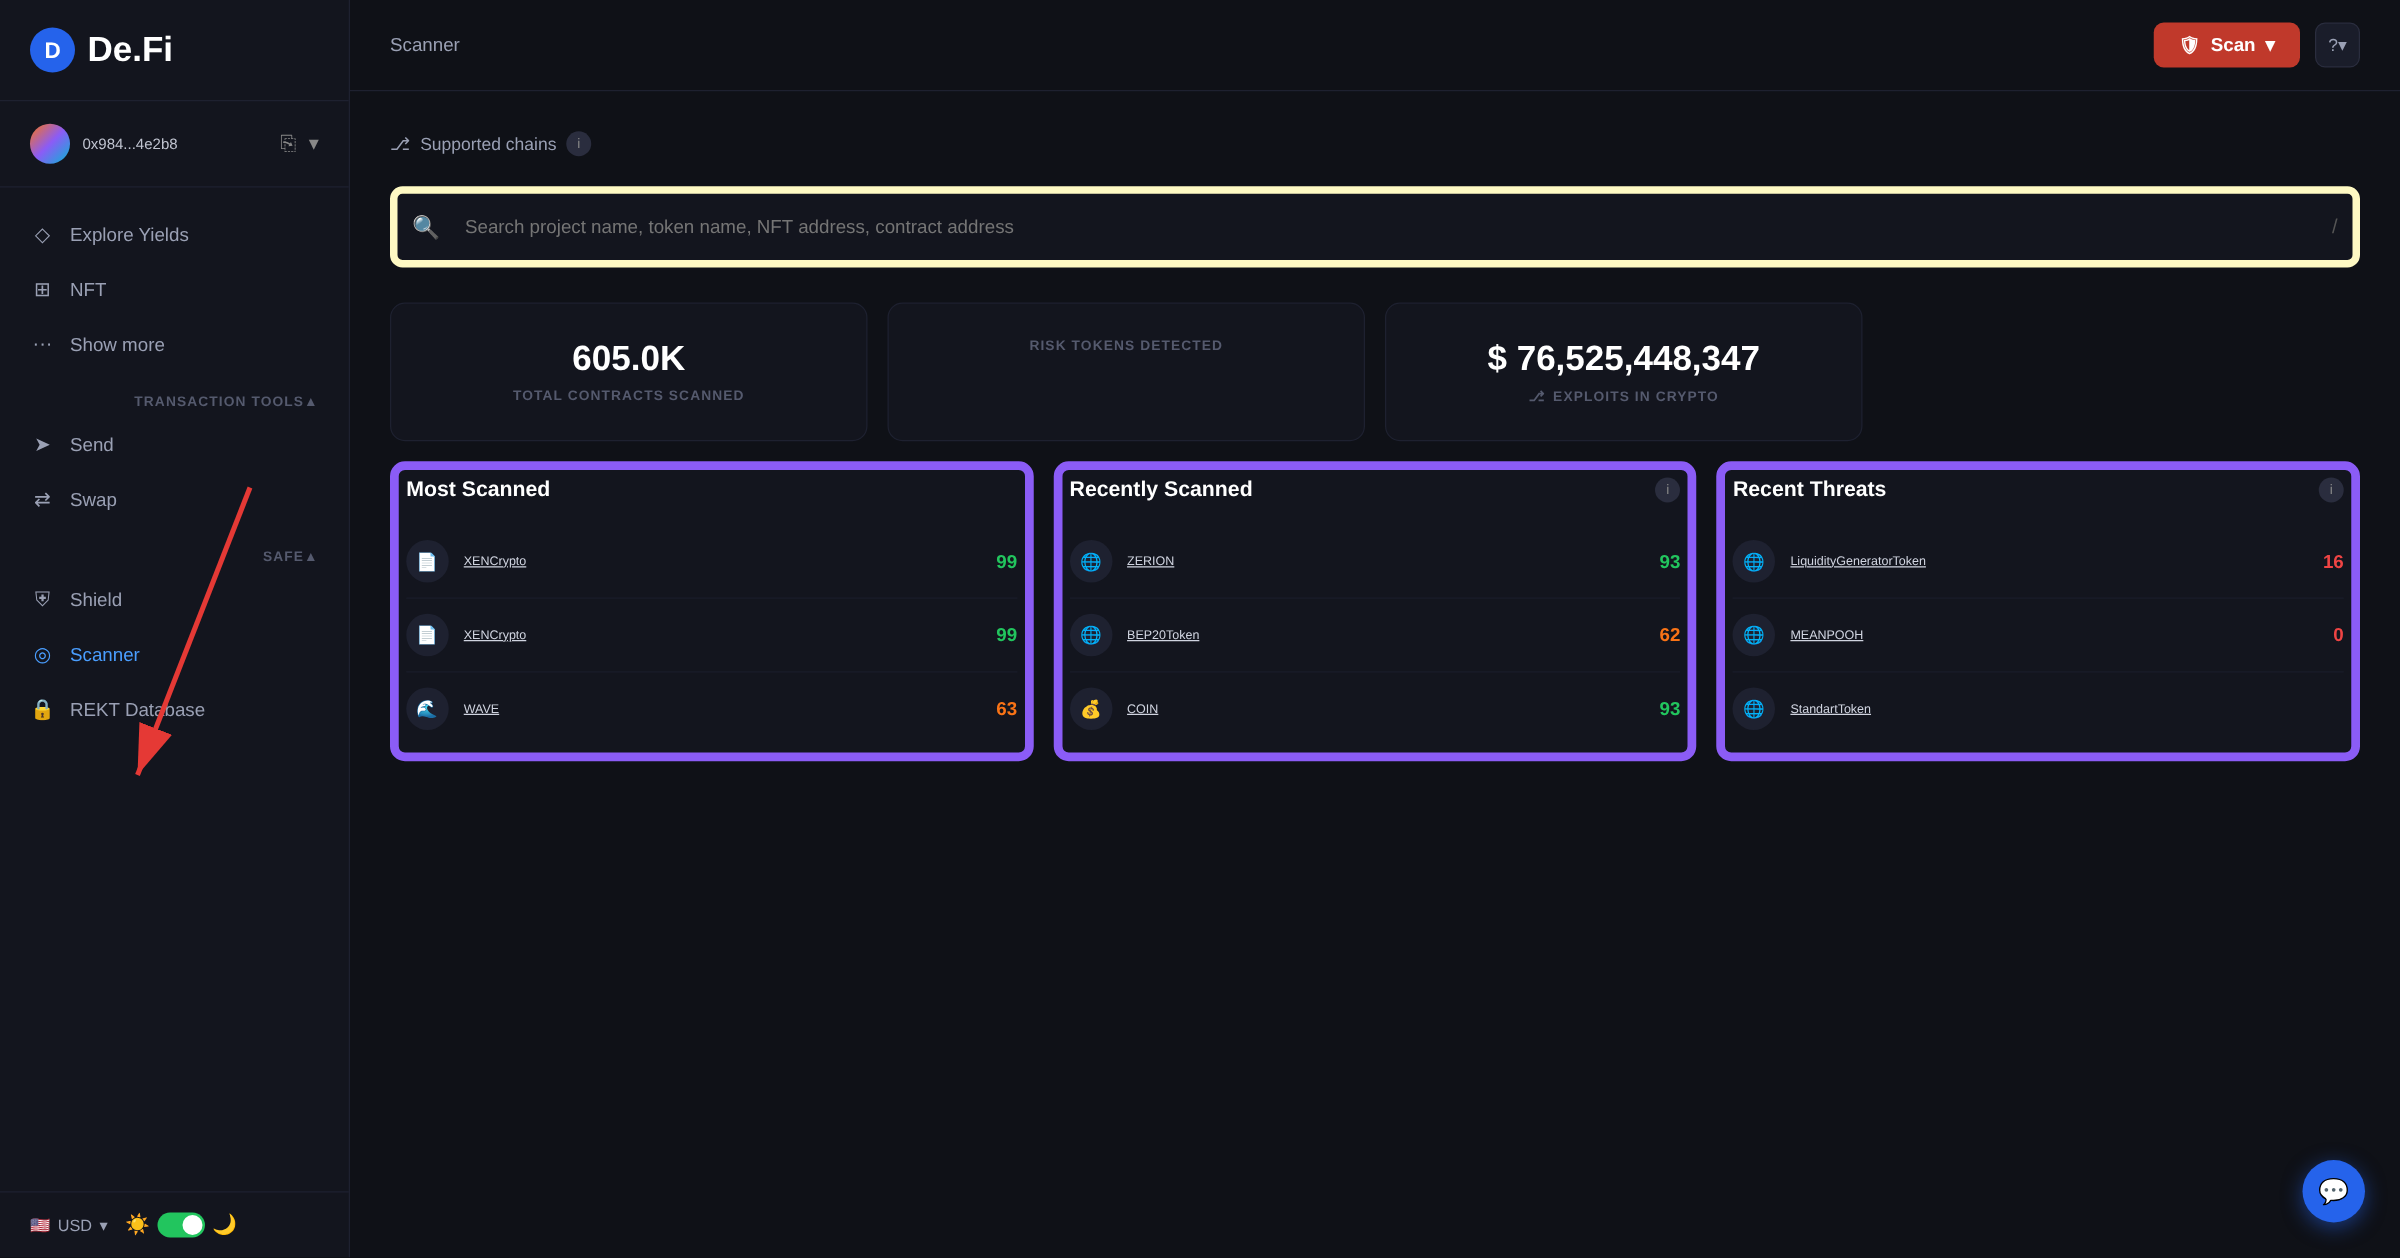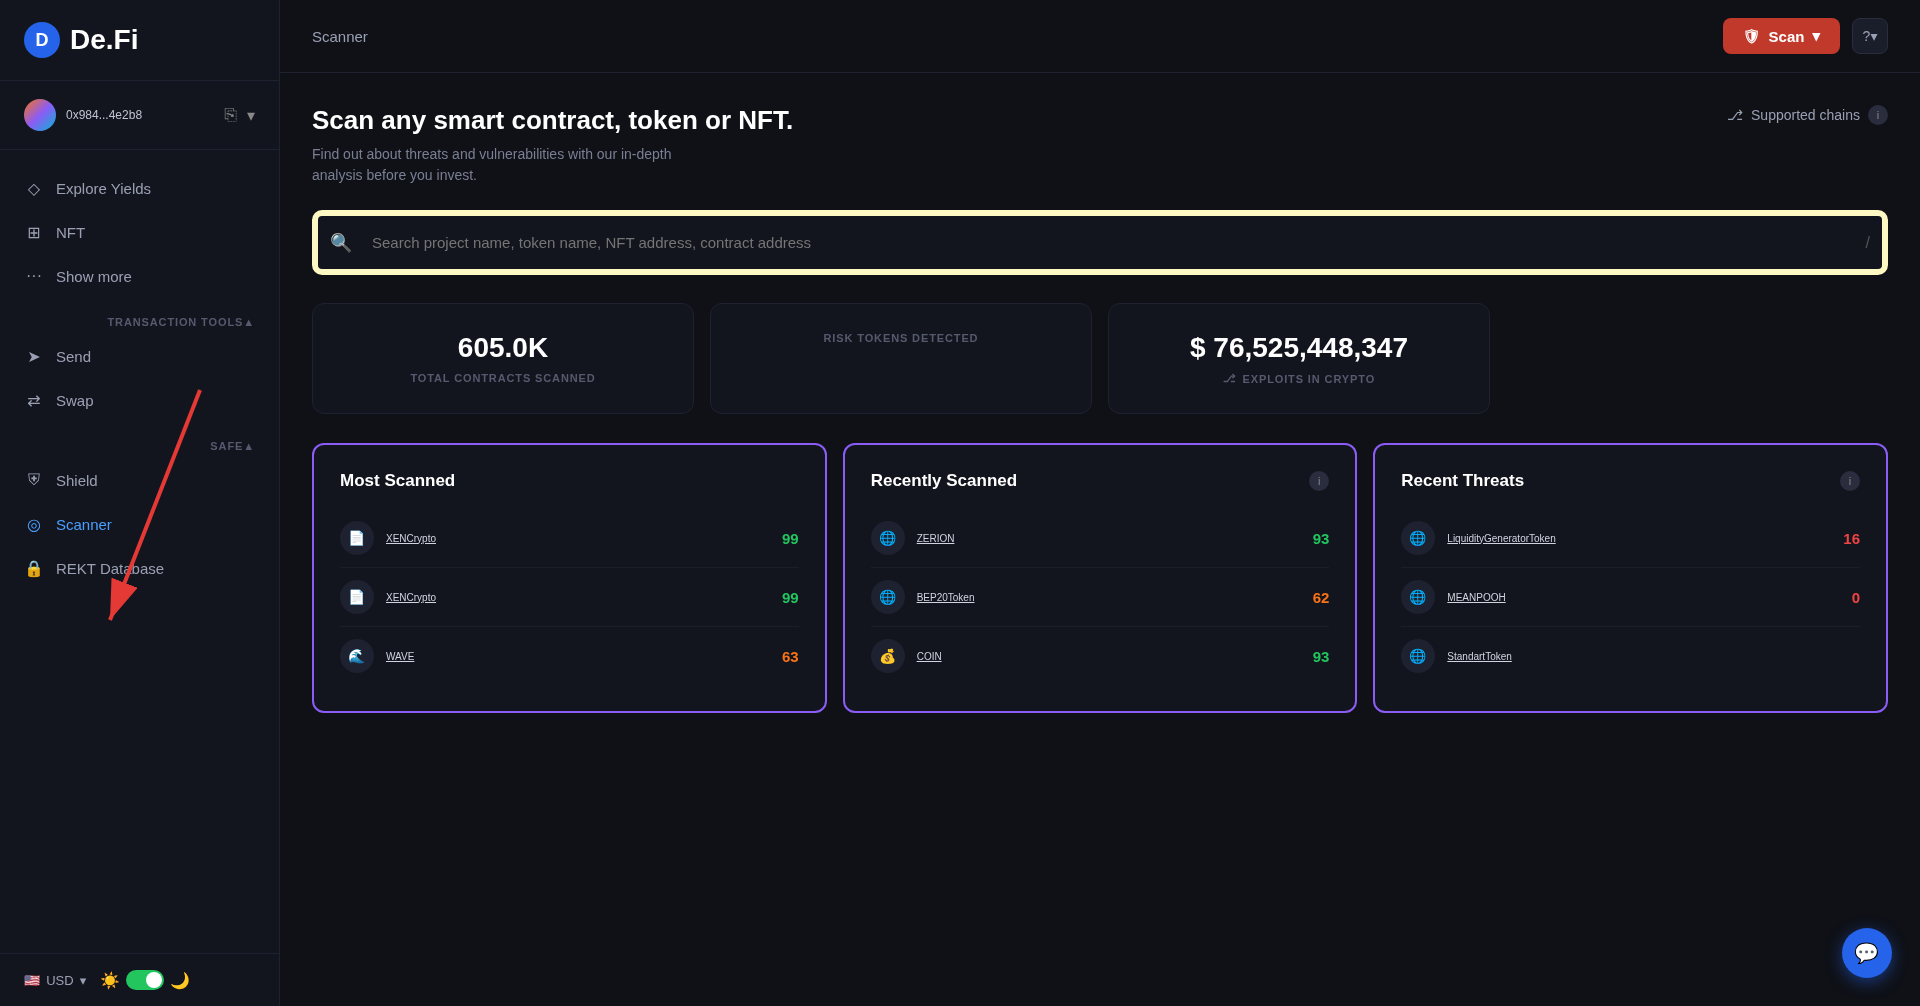--- a/index.html
+++ b/index.html
@@ -269,21 +269,21 @@
       transform: translateY(-50%);
       color: #555;
       font-size: 16px;
     }
 
     
     .stats-grid {
       display: grid;
       grid-template-columns: 1fr 1fr 1fr 1fr;
       gap: 16px;
-      margin-bottom: 29px;
+      margin-bottom: 16px;
     }
     .stat-card {
       background: #13151e;
       border: 1px solid #1e2130;
       border-radius: 12px;
       padding: 28px 24px;
       text-align: center;
     }
     .stat-value {
       font-size: 28px;
@@ -306,23 +306,23 @@
     }
 
     
     .lists-grid {
       display: grid;
       grid-template-columns: 1fr 1fr 1fr;
       gap: 16px;
     }
     .list-card {
       background: #13151e;
-      border: 2px solid #8b5cf6;
+      border: 7px solid #8b5cf6;
       border-radius: 12px;
-      padding: 26px;
+      padding: 6px;
     }
     .list-card-header {
       display: flex;
       align-items: center;
       justify-content: space-between;
       margin-bottom: 18px;
     }
     .list-card-title {
       font-size: 17px;
       font-weight: 600;
@@ -481,24 +481,20 @@
       <div class="help-btn">
         <span>?</span>
         <span>▾</span>
       </div>
     </div>
   </div>
 
   <div class="content">
 
     <div class="hero-section">
-      <div class="hero-text">
-        <h1>Scan any smart contract, token or NFT.</h1>
-        <p>Find out about threats and vulnerabilities with our in-depth<br>analysis before you invest.</p>
-      </div>
       <button class="supported-chains-btn">
         <span>⎇</span>
         <span>Supported chains</span>
         <div class="info-icon">i</div>
       </button>
     </div>
 
     <div class="search-container">
       <span class="search-icon-wrap">🔍</span>
       <input class="search-box" type="text" placeholder="Search project name, token name, NFT address, contract address" style="">

